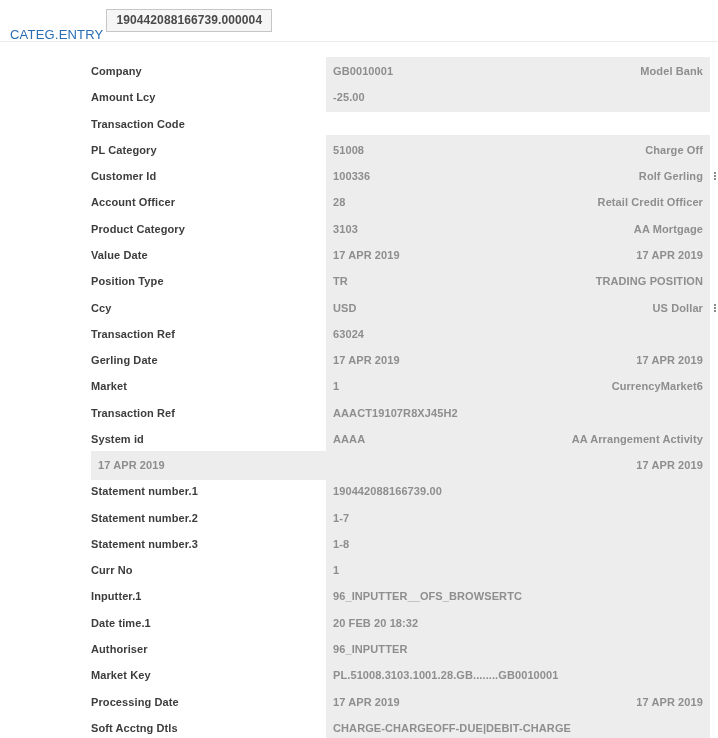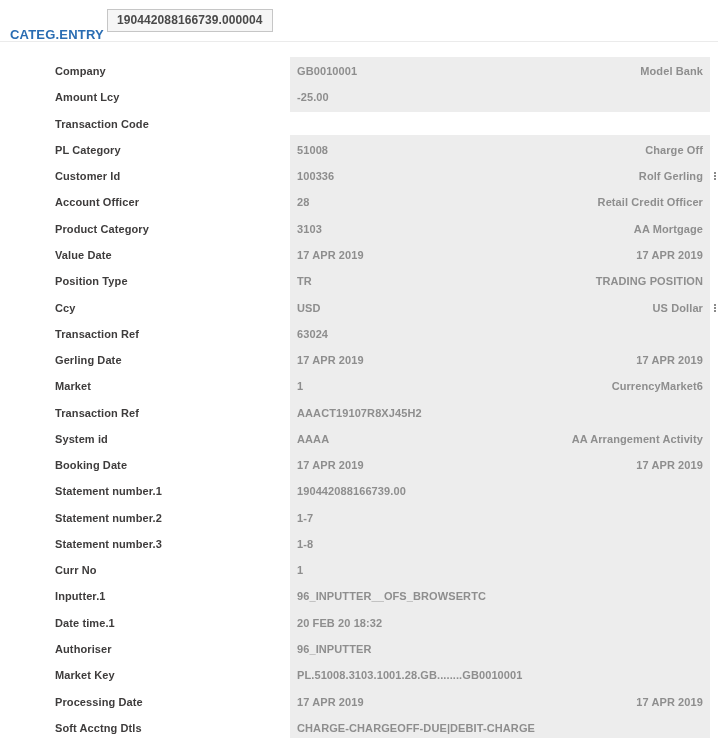--- a/index.html
+++ b/index.html
@@ -17,33 +17,33 @@
   body{
     width:718px;height:738px;overflow:hidden;background:#ffffff;
     font-family:"Liberation Sans", sans-serif;
     -webkit-font-smoothing:antialiased;
   }
   .header{
     height:42px;display:flex;align-items:center;
     padding:0 10px;border-bottom:1px solid var(--divider);
   }
   .app-title{
-    color:var(--title-blue);font-weight:bold;font-size:13px;letter-spacing:.2px;margin-top:28px;
+    color:var(--title-blue);font-weight:normal;font-size:13px;letter-spacing:.2px;margin-top:28px;
   }
   .record-id-box{
     margin-left:3px;background:var(--box-bg);border:1px solid var(--box-border);
     padding:3px 9px 4px 9px;font-size:12px;font-weight:bold;color:#4a4a4a;
     letter-spacing:.1px;
   }
   .fields-table{
     padding-top:16px;
   }
   .row{
     position:relative;height:26.28px;display:flex;align-items:center;
-    padding-left:55px;padding-right:8px;
+    padding-left:55px;padding-right:8px;margin-left:36px;
   }
   .flabel{
     width:235px;flex:0 0 235px;font-size:11px;font-weight:bold;
     color:var(--label-text);letter-spacing:.1px;white-space:nowrap;
   }
   .fcell{
     flex:1;height:29px;background:var(--cell-bg);
     display:flex;align-items:center;justify-content:space-between;
     padding:0 7px;font-size:11px;font-weight:bold;color:var(--value-text);
     letter-spacing:.1px;white-space:nowrap;overflow:hidden;
@@ -170,21 +170,20 @@
       </div>
     </div>
     <div class="row">
       <div class="flabel">System id</div>
       <div class="fcell">
         <span class="fvalue">AAAA</span>
         <span class="fenrich">AA Arrangement Activity</span>
       </div>
     </div>
     <div class="row">
-      <div class="flabel">Booking Date</div>
       <div class="fcell">
         <span class="fvalue">17 APR 2019</span>
         <span class="fenrich">17 APR 2019</span>
       </div>
     </div>
     <div class="row">
       <div class="flabel">Statement number.1</div>
       <div class="fcell">
         <span class="fvalue">190442088166739.00</span>
         <span class="fenrich"></span>

